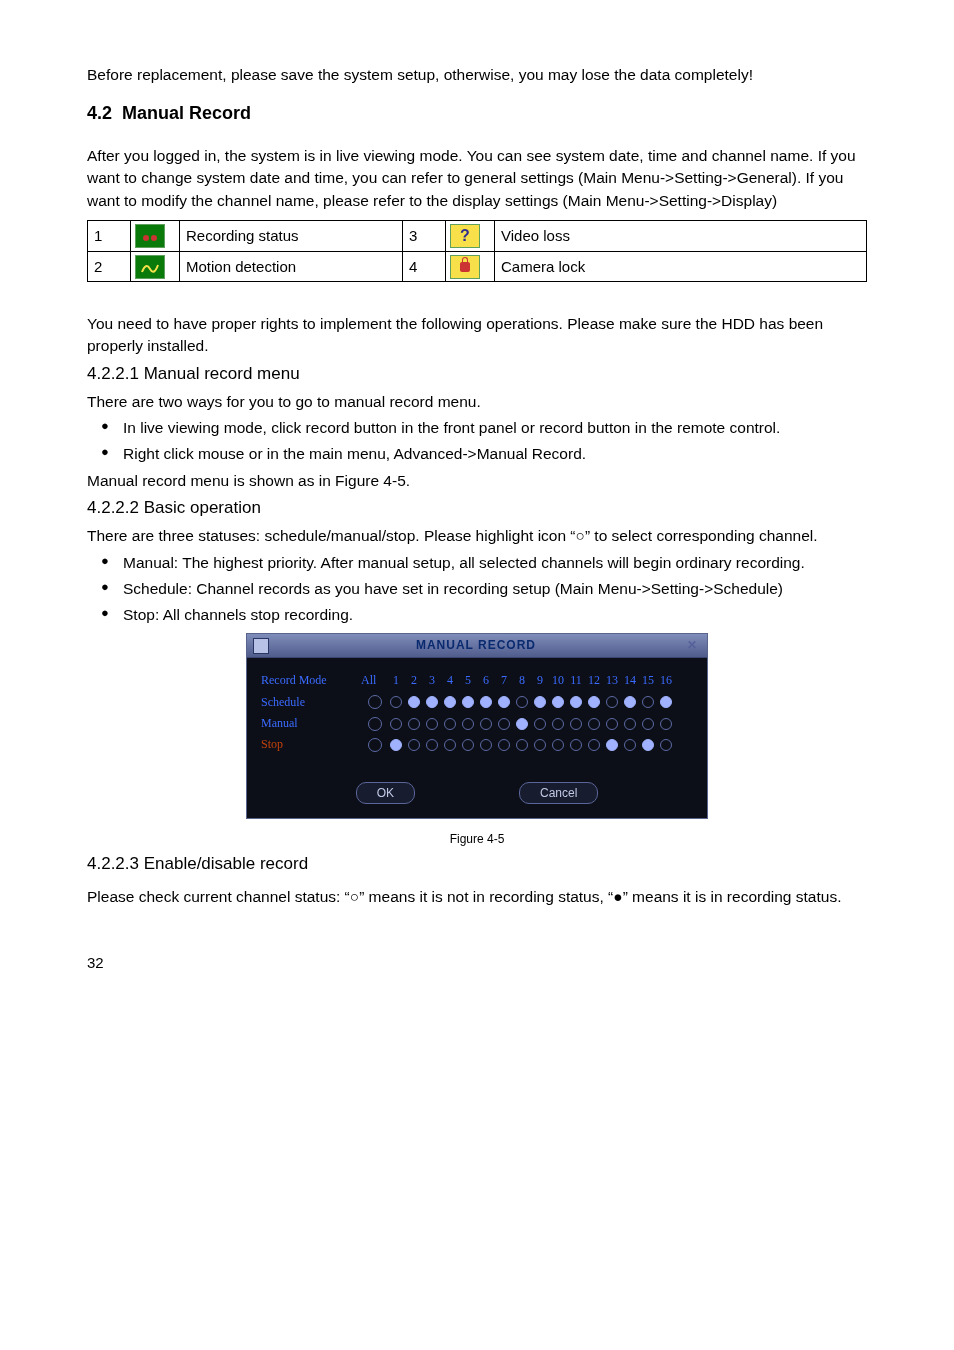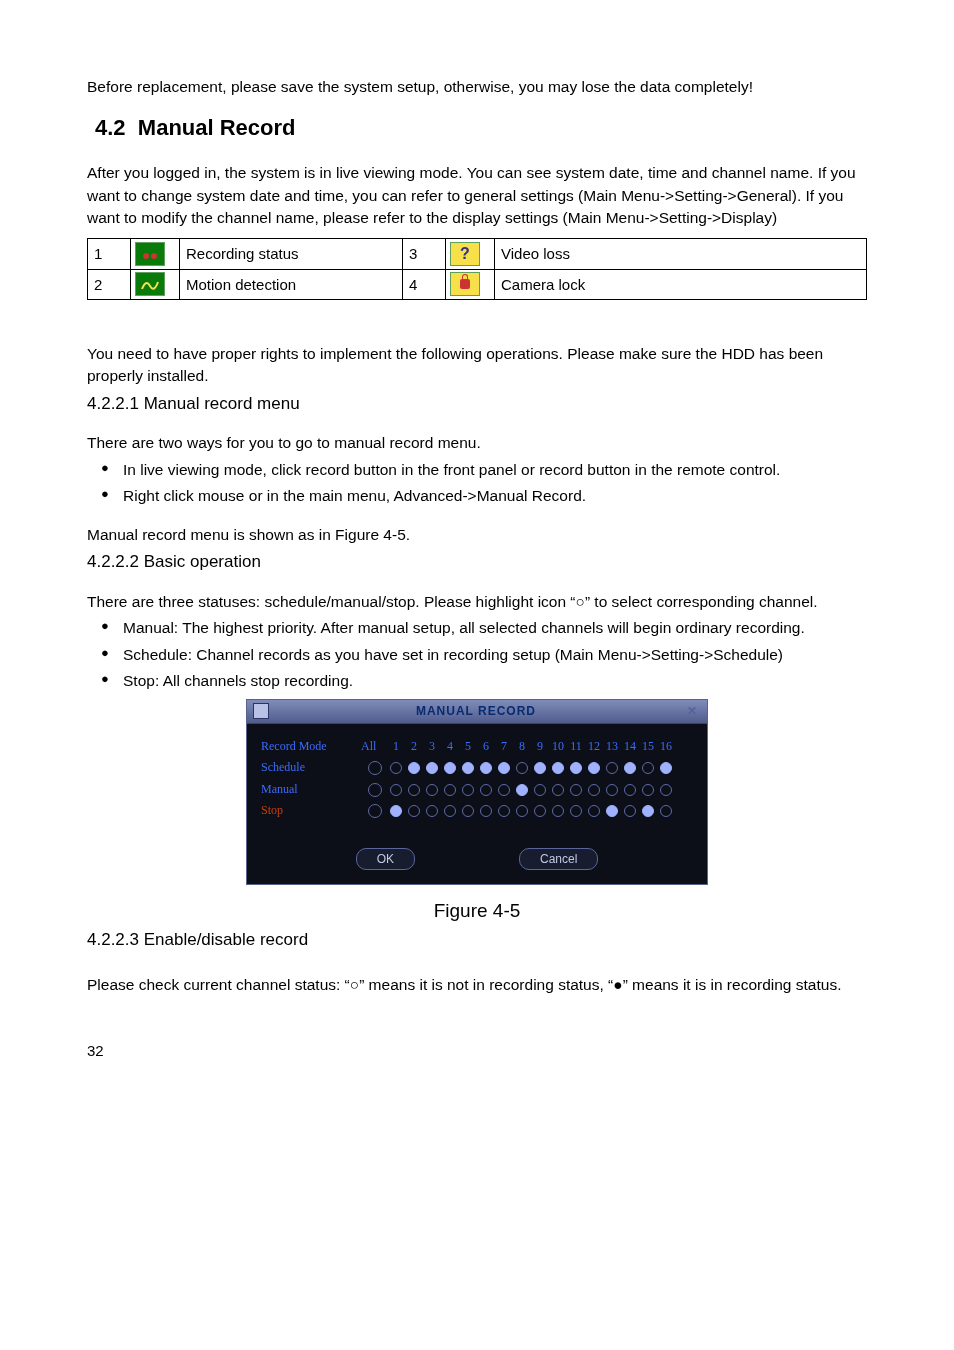--- a/index.html
+++ b/index.html
@@ -8,25 +8,25 @@
     font-family: Arial, "Helvetica Neue", Helvetica, sans-serif;
     color: #000;
     font-size: 15.5px;
     line-height: 1.45;
   }
   .page {
     width: 780px;
     margin: 0 auto;
     padding: 60px 0 40px 0;
   }
-  .para { margin: 16px 0 2px 0; }
+  .para { margin: 4px 0 2px 0; }
   h2.section-hdr {
-    font-size: 22px;
+    font-size: 18px;
     font-weight: 700;
-    margin: 14px 0 18px 8px;
+    margin: 14px 0 18px 0;
   }
   .sub-hdr {
     font-size: 17px;
     margin: 4px 0 2px 0;
   }
   ul.bullets { list-style: none; padding: 0; margin: 0 0 2px 0; }
   ul.bullets li { position: relative; padding-left: 36px; margin: 4px 0; }
   ul.bullets li::before {
     content: "●"; position: absolute; left: 14px; top: 0; font-size: 13px;
   }
@@ -92,21 +92,21 @@
     width:12px; height:12px; border-radius:50%; display:inline-block; box-sizing:border-box;
     border:1.5px solid #5c6aa5;
     margin:0 1px;
   }
   .radios span.on { background:#9fb1ff; border-color:#9fb1ff; }
   .dialog-footer { display:flex; justify-content:center; gap:104px; padding: 10px 0 14px 0; }
   .dlg-btn {
     background:#171c2e; color:#c0c8e6; border:1px solid #5a659a; border-radius:10px;
     padding:3px 20px; font-size:12px;
   }
-  .fig-caption { text-align:center; margin: 12px 0 0 0; font-size:19px; }
+  .fig-caption { text-align:center; margin: 12px 0 0 0; font-size:12px; }
   .page-num { text-align:left; font-size:15px; margin-top:40px; }
 </style>
 </head>
 <body>
 
 <div class="page">
 
   <p class="para">Before replacement, please save the system setup, otherwise, you may lose the data completely!</p>
 
   <h2 class="section-hdr">

